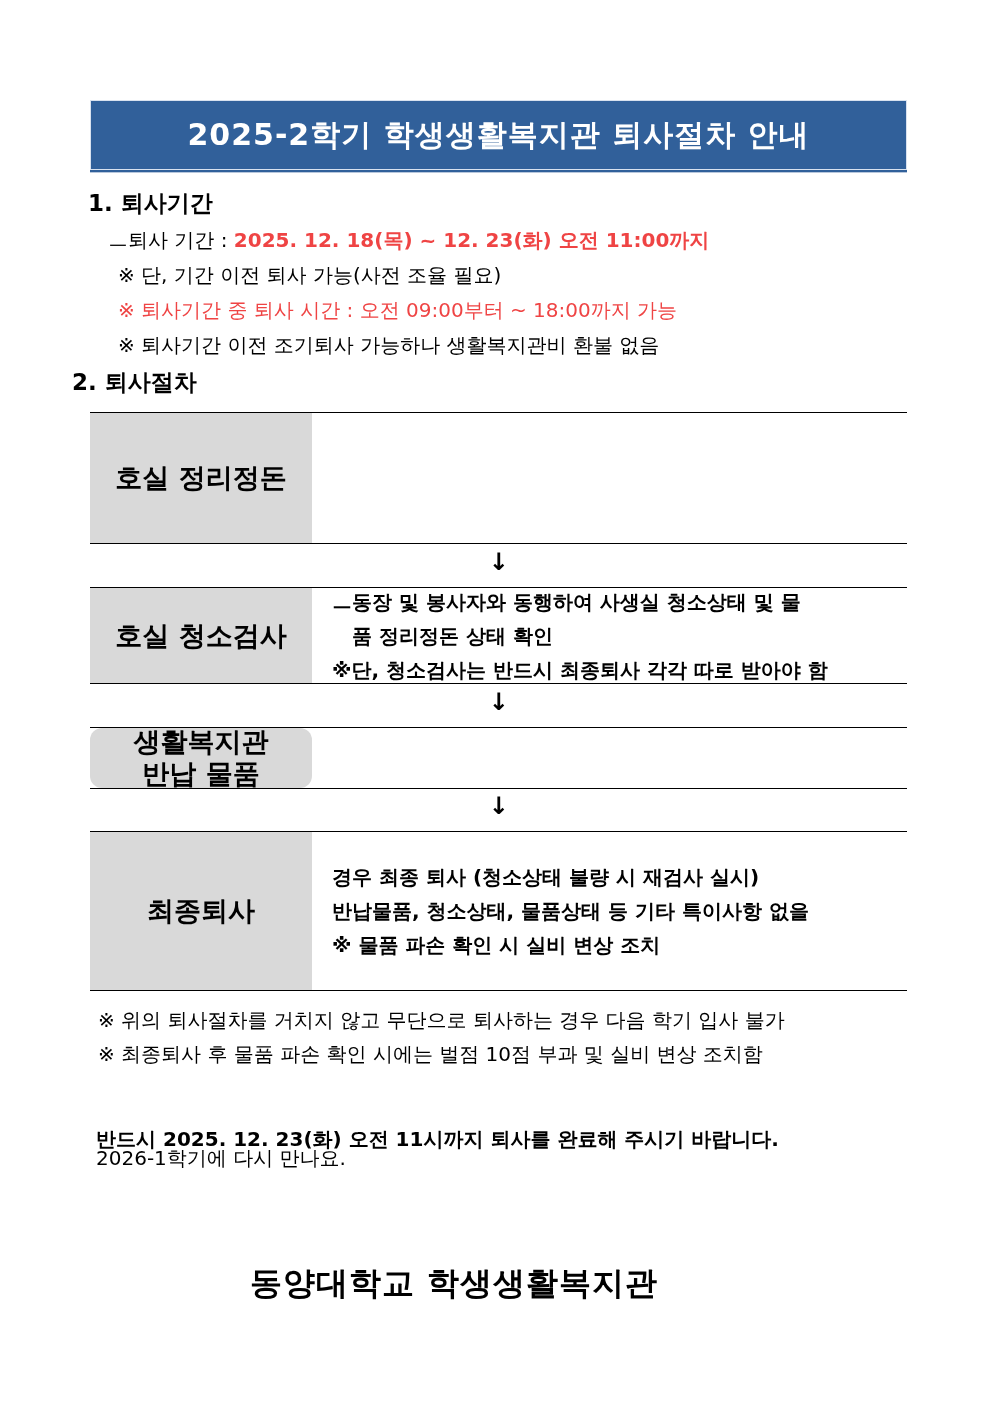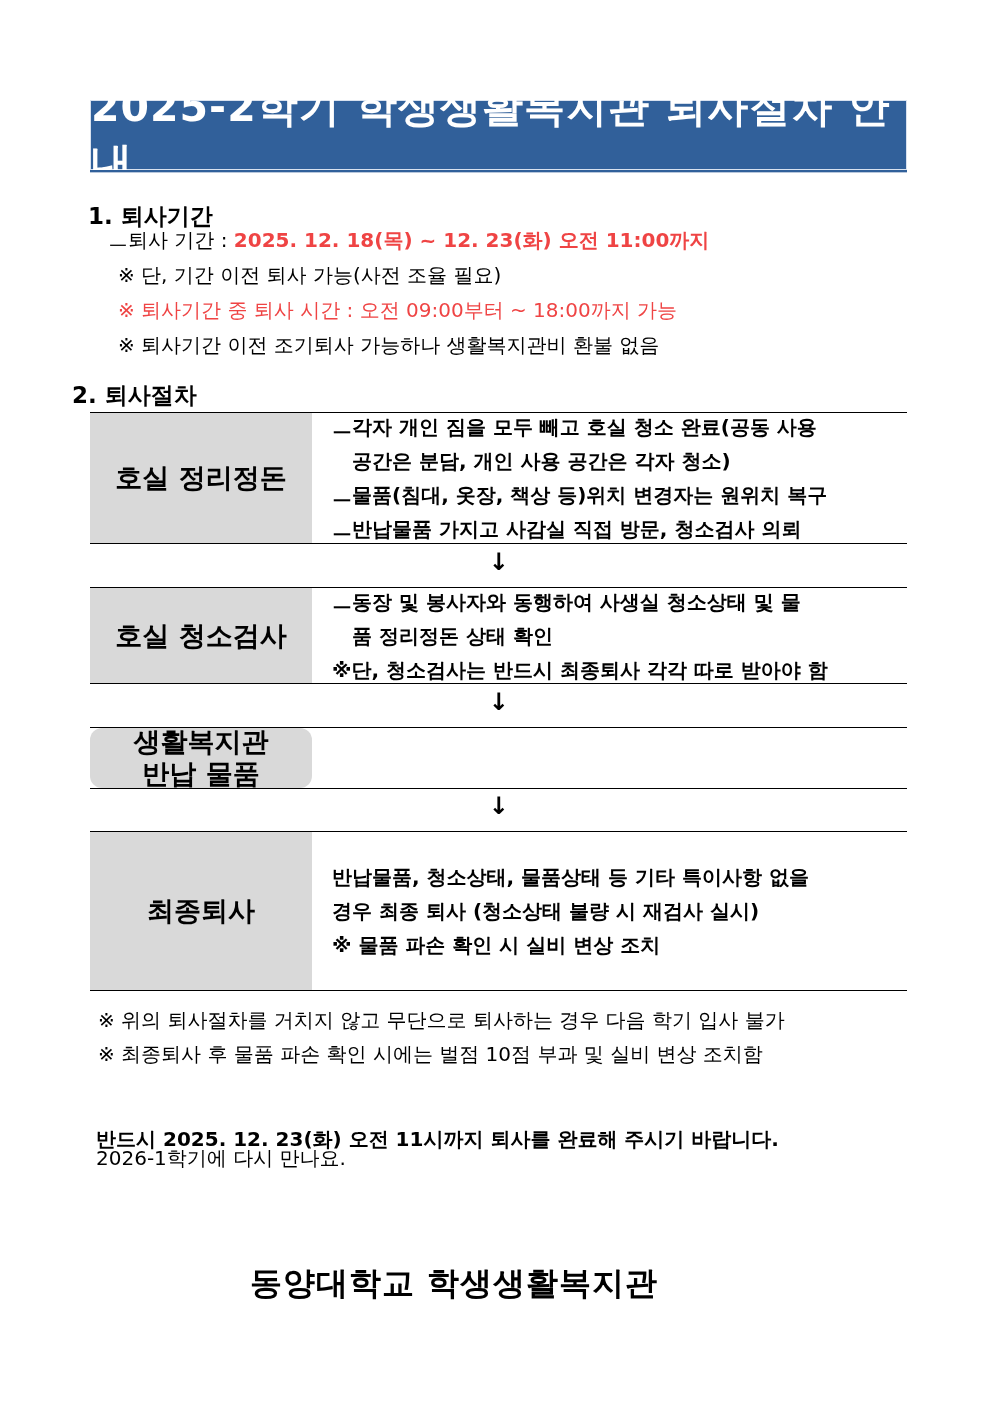--- a/index.html
+++ b/index.html
@@ -1,21 +1,21 @@
 <!DOCTYPE html>
 <html><head>
 <meta charset="utf-8">
 <style>
   html, body { margin:0; padding:0; background:#ffffff; }
   body { width:992px; height:1403px; position:relative; font-family:"DejaVu Sans", "Liberation Sans", sans-serif; color:#000; overflow:hidden; }
   .title-bar { position:absolute; left:90px; top:100px; width:817px; height:70px; background:#31609a; box-sizing:border-box; border:1px solid #d9e2ef; display:flex; align-items:center; justify-content:center; }
-  .title-bar span { color:#fff; font-size:41px; font-weight:bold; letter-spacing:1px; }
+  .title-bar span { color:#fff; font-size:30px; font-weight:bold; letter-spacing:1px; }
   .title-underline { position:absolute; left:90px; top:170px; width:817px; height:3px; border-top:2px solid #31609a; border-bottom:1px solid #b8c7dc; box-sizing:border-box; }
   .line { position:absolute; white-space:nowrap; font-size:20px; font-weight:bold; }
-  .h1 { font-size:23px; font-weight:bold;margin-top:13px; }
+  .h1 { font-size:23px; font-weight:bold; }
   .blue { color:#ef4444; }
   .table-row { position:absolute; left:90px; width:817px; border-top:1.5px solid #000; border-bottom:1.5px solid #000; display:flex; box-sizing:border-box; }
   .row-label { width:222px; background:#d9d9d9; display:flex; align-items:center; justify-content:center; text-align:center; font-size:27px; font-weight:bold; line-height:34px; }
   .row-body { flex:1; padding:0 14px 0 20px; display:flex; flex-direction:column; justify-content:center; font-size:20px; font-weight:bold; line-height:34px; }
   .row-body .indent { padding-left:20px; }
   .arrow { position:absolute; left:90px; width:817px; text-align:center; font-size:24px; font-weight:bold; }
   .footer-org { position:absolute; left:0; width:908px; top:1262px; text-align:center; font-size:32px; font-weight:bold; letter-spacing:1px; }
 </style>
 </head>
 <body>
@@ -30,26 +30,20 @@
   <span style="font-weight:normal;">ㅡ퇴사 기간 : </span><span class="blue">2025. 12. 18(목) ~ 12. 23(화) 오전 11:00까지</span>
 </div>
 <div class="line" style="left:118px; top:262px; font-weight:normal;">※ 단, 기간 이전 퇴사 가능(사전 조율 필요)</div>
 <div class="line blue" style="left:118px; top:297px; font-weight:normal;">※ 퇴사기간 중 퇴사 시간 : 오전 09:00부터 ~ 18:00까지 가능</div>
 <div class="line" style="left:118px; top:332px; font-weight:normal;">※ 퇴사기간 이전 조기퇴사 가능하나 생활복지관비 환불 없음</div>
 
 <div class="line h1" style="left:72px; top:367px;">2. 퇴사절차</div>
 
 <div class="table-row" style="top:412px; height:132px;">
   <div class="row-label">호실 정리정돈</div>
-  <div class="row-body">
-    <div>ㅡ각자 개인 짐을 모두 빼고 호실 청소 완료(공동 사용</div>
-    <div class="indent">공간은 분담, 개인 사용 공간은 각자 청소)</div>
-    <div>ㅡ물품(침대, 옷장, 책상 등)위치 변경자는 원위치 복구</div>
-    <div>ㅡ반납물품 가지고 사감실 직접 방문, 청소검사 의뢰</div>
-  </div>
 </div>
 <div class="arrow" style="top:548px;">↓</div>
 
 <div class="table-row" style="top:587px; height:97px;">
   <div class="row-label">호실 청소검사</div>
   <div class="row-body">
     <div>ㅡ동장 및 봉사자와 동행하여 사생실 청소상태 및 물</div>
     <div class="indent">품 정리정돈 상태 확인</div>
     <div>※단, 청소검사는 반드시 최종퇴사 각각 따로 받아야 함</div>
   </div>
@@ -60,22 +54,22 @@
   <div class="row-label" style="flex-direction:column; line-height:32px;border-radius:12px;">
     <div>생활복지관</div>
     <div>반납 물품</div>
   </div>
 </div>
 <div class="arrow" style="top:792px;">↓</div>
 
 <div class="table-row" style="top:831px; height:160px;">
   <div class="row-label">최종퇴사</div>
   <div class="row-body">
+    <div>경우 최종 퇴사 (청소상태 불량 시 재검사 실시)</div>
     <div>반납물품, 청소상태, 물품상태 등 기타 특이사항 없을</div>
-    <div>경우 최종 퇴사 (청소상태 불량 시 재검사 실시)</div>
     <div>※ 물품 파손 확인 시 실비 변상 조치</div>
   </div>
 </div>
 
 <div class="line" style="left:98px; top:1007px; font-weight:normal;">※ 위의 퇴사절차를 거치지 않고 무단으로 퇴사하는 경우 다음 학기 입사 불가</div>
 <div class="line" style="left:98px; top:1041px; font-weight:normal;">※ 최종퇴사 후 물품 파손 확인 시에는 벌점 10점 부과 및 실비 변상 조치함</div>
 
 <div class="line" style="left:96px; top:1110px;margin-top:16px;">반드시 2025. 12. 23(화) 오전 11시까지 퇴사를 완료해 주시기 바랍니다.</div>
 <div class="line" style="left:96px; top:1145px; font-weight:normal;">2026-1학기에 다시 만나요.</div>
 

